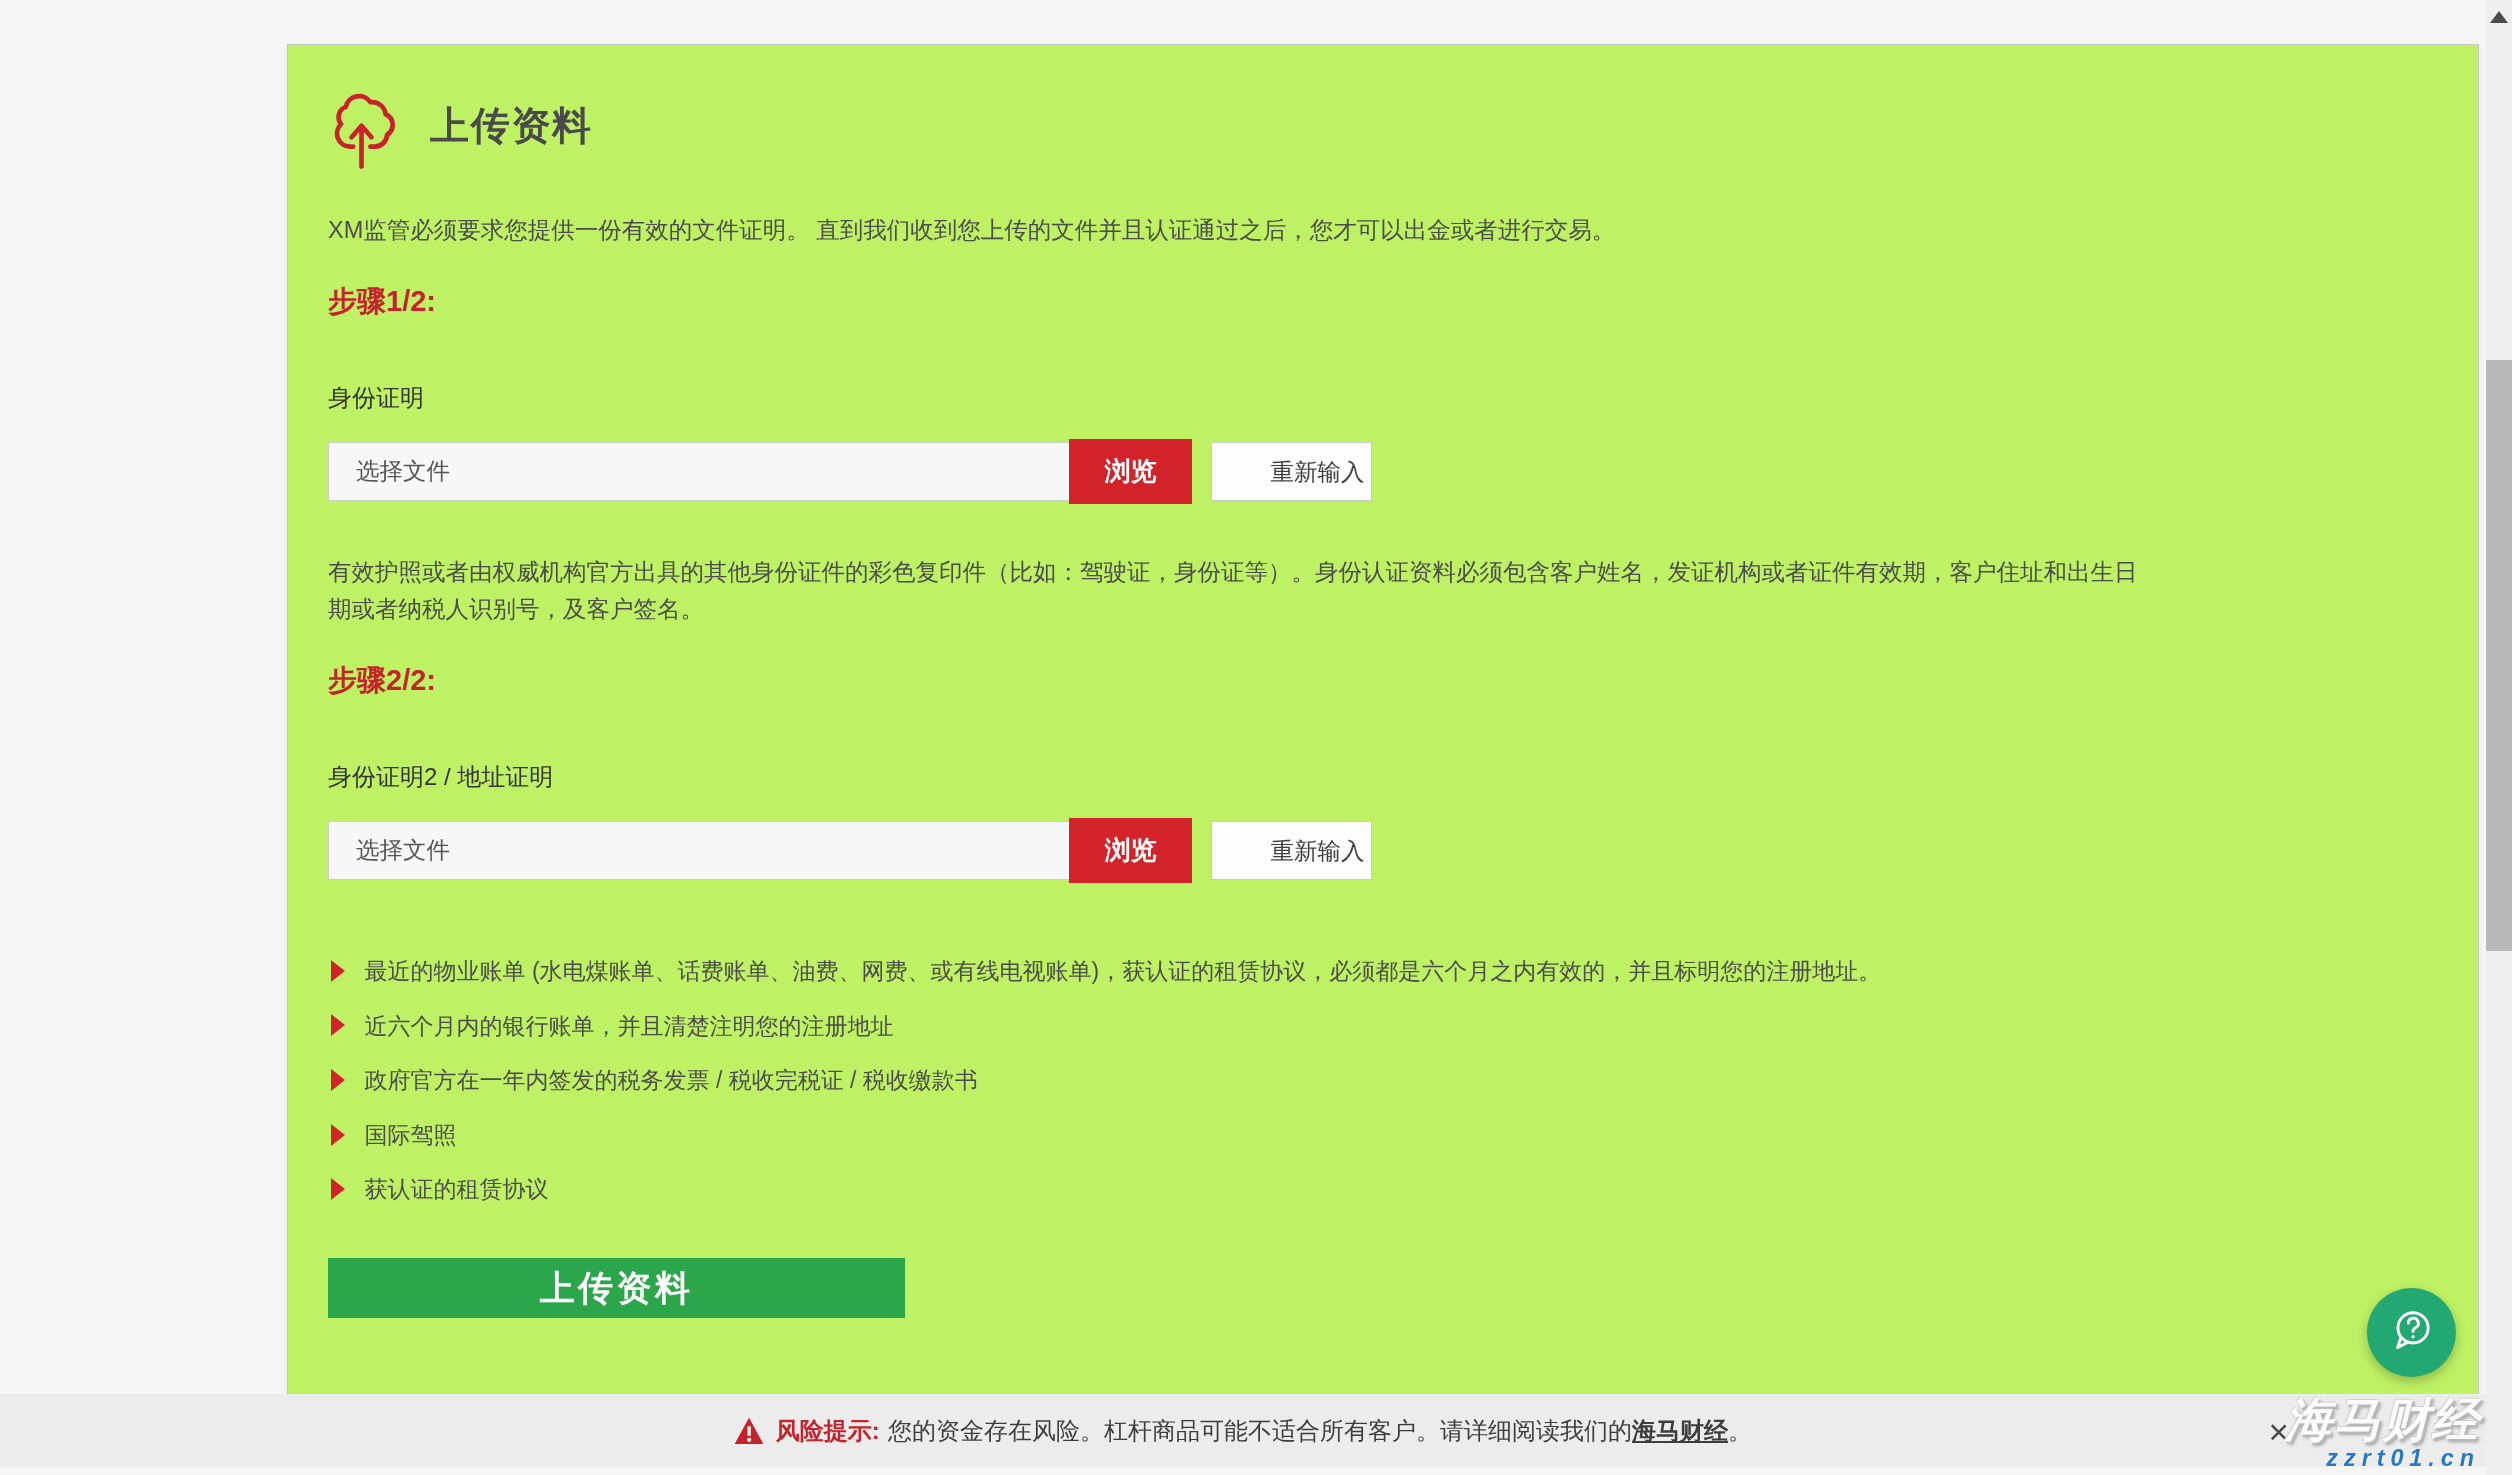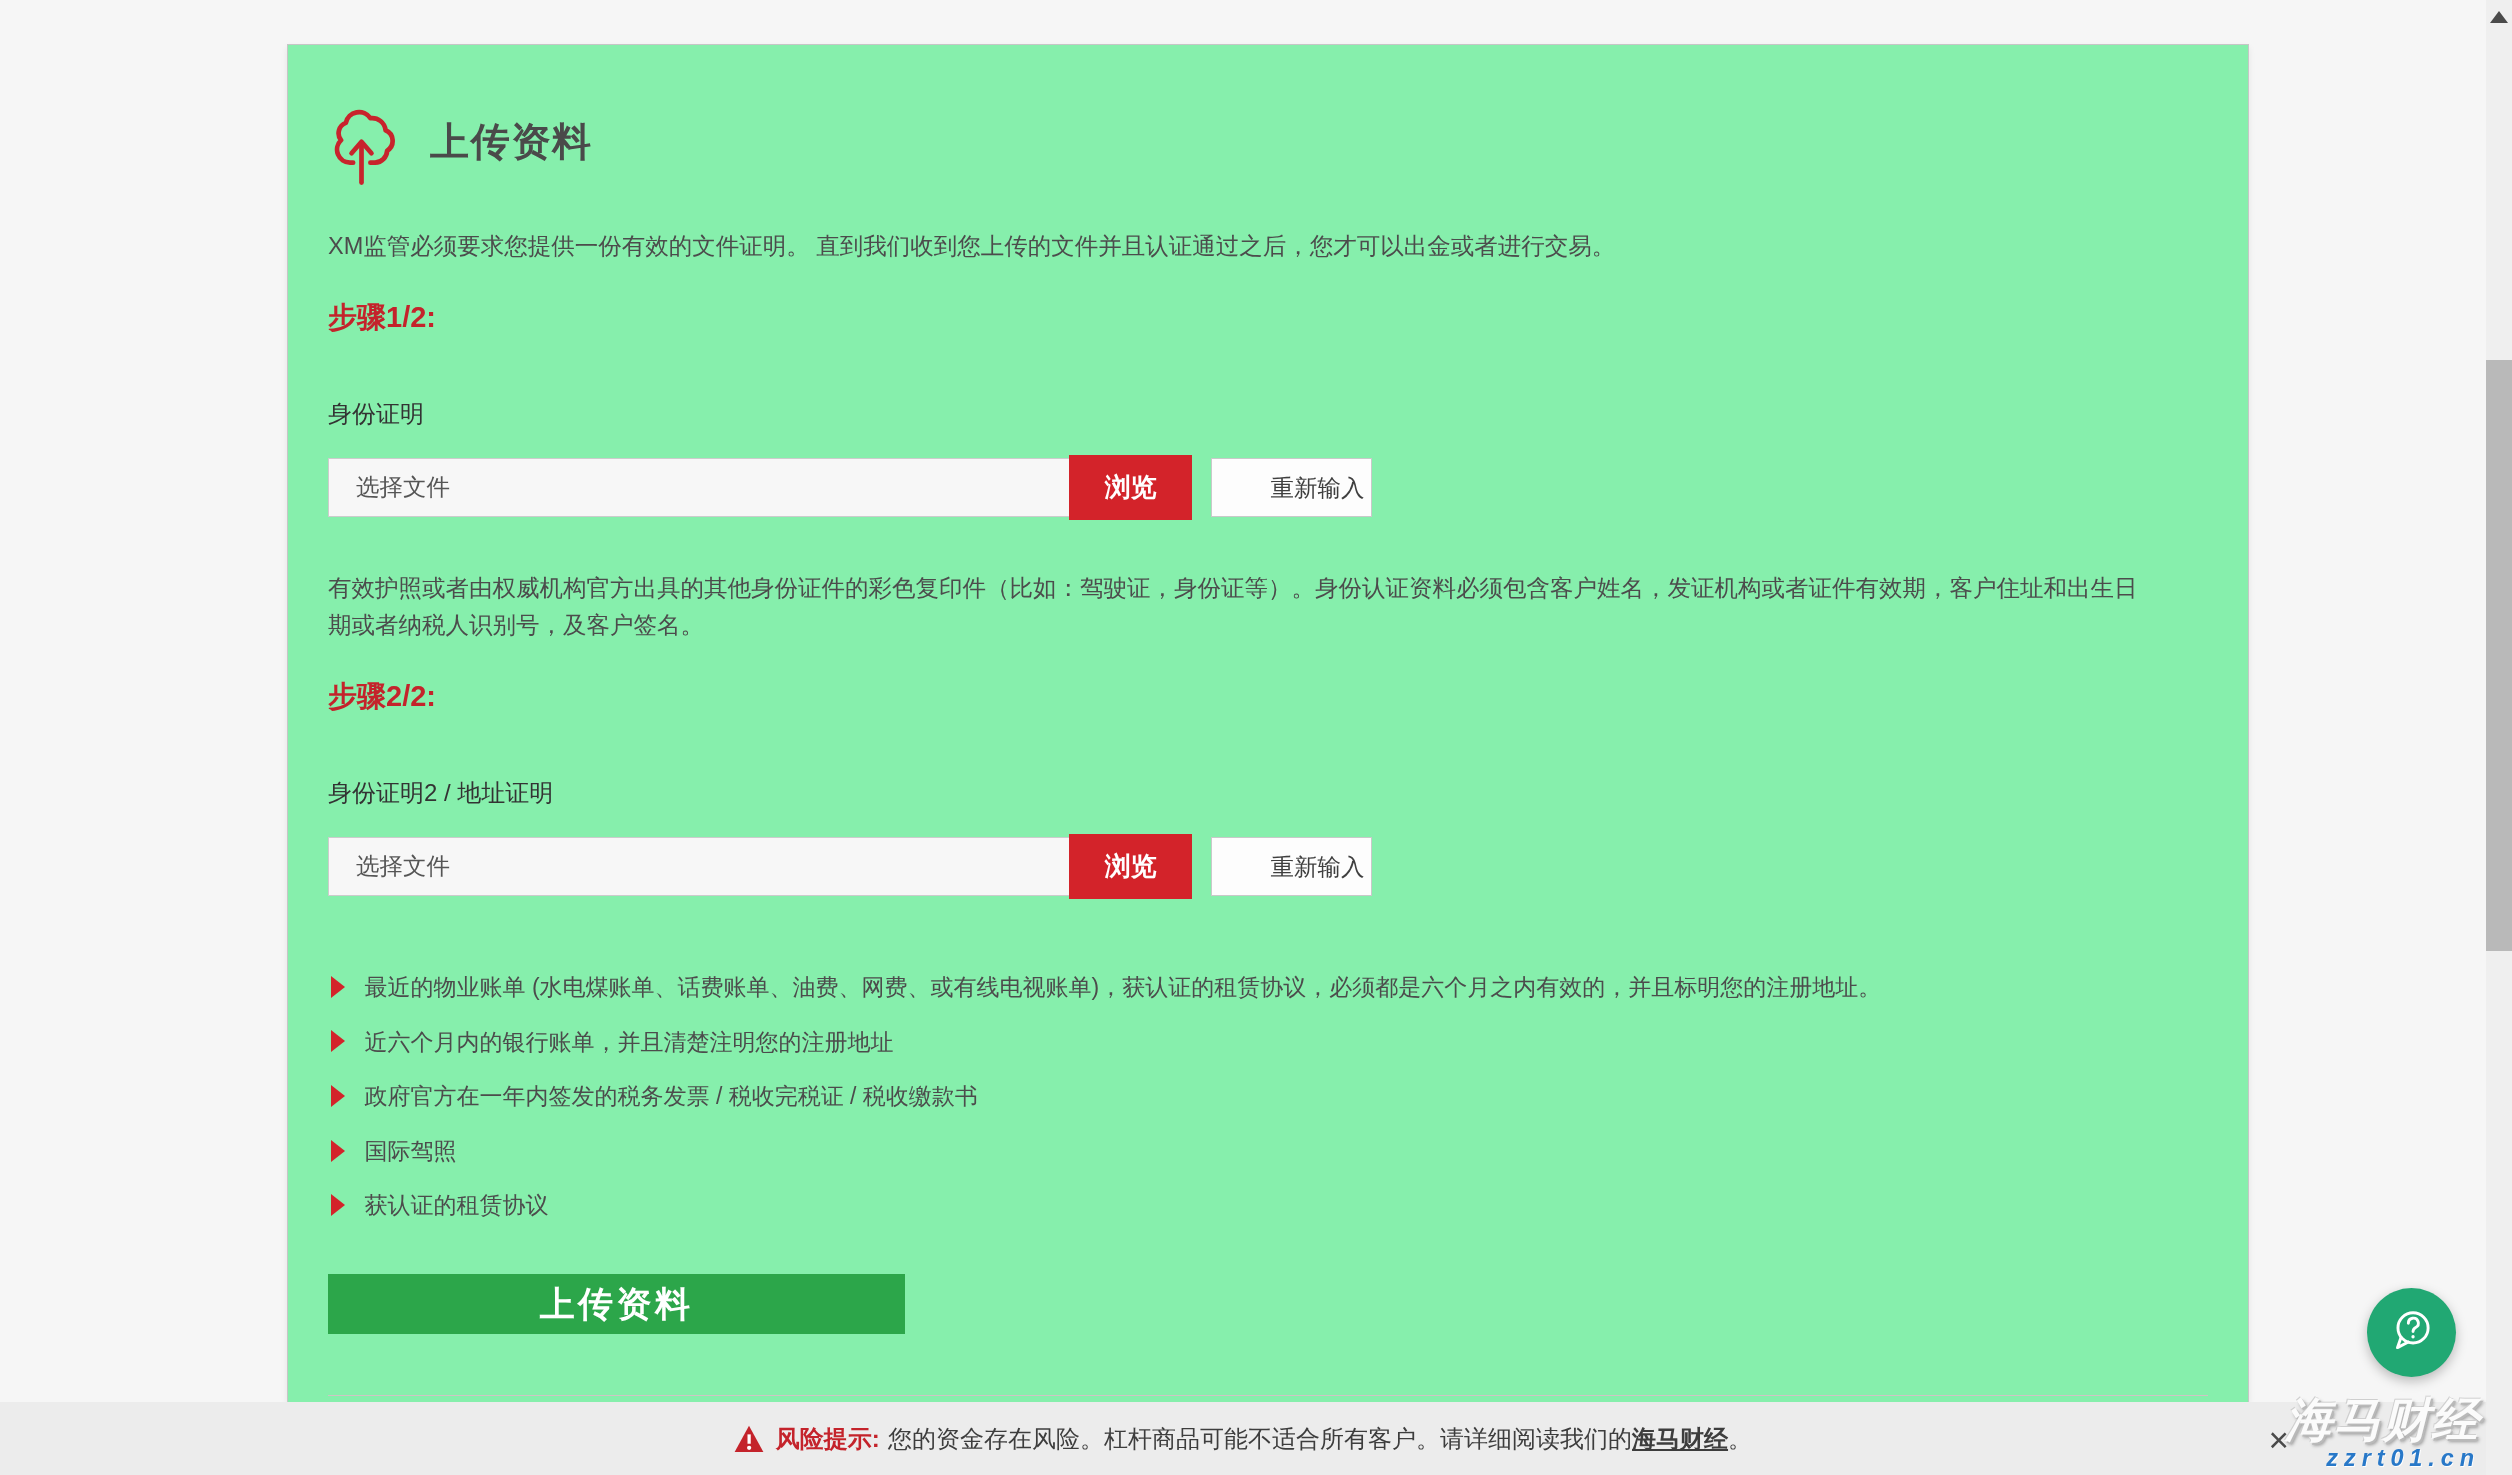--- a/index.html
+++ b/index.html
@@ -5,24 +5,24 @@
   * { box-sizing: border-box; }
   html,body { margin:0; padding:0; }
   body {
     width:2512px; height:1475px; position:relative; overflow:hidden;
     background:#f6f6f6;
     font-family:"Liberation Sans","DejaVu Sans",sans-serif;
     color:#4a4a4a;
   }
   
   .card {
-    position:absolute; left:287px; top:44px; width:1962px; height:1360px;
-    background:#86efac; border:1.7px solid #c6c6c6;
+    position:absolute; left:287px; top:44px; width:2192px; height:1360px;
+    background:#bef264; border:1.7px solid #c6c6c6;
     box-shadow:0 2.5px 6.7px rgba(0,0,0,0.07);
-    padding:16px 40px; overflow:hidden;
+    padding:0 40px; overflow:hidden;
   }
   .card-header { margin-top:42px; display:flex; align-items:center; gap:35px; }
   .card-header h1 { margin:0; font-size:39px; font-weight:bold; color:#4a4a4a; letter-spacing:1.7px; }
   .cloud-icon { width:67px; height:77px; flex:0 0 auto; }
 
   .intro { margin:49px 0 0 0; font-size:23.5px; line-height:1.5; color:#4c4c4c; }
   .step-heading { margin:34px 0 0 0; font-size:29px; font-weight:bold; color:#c4232b; }
   .doc-label { margin:60px 0 0 0; font-size:24px; font-weight:normal; color:#333333; }
 
   .file-row { margin-top:25px; display:flex; align-items:center; }
@@ -57,21 +57,21 @@
   .submit-btn {
     display:block; margin-top:54px; width:577px; height:60px; border:none; cursor:pointer;
     background:#2ca64a; color:#ffffff; font-size:35px; font-weight:bold; letter-spacing:3.4px;
     font-family:inherit;
   }
 
   .card-hr { position:absolute; left:40px; right:40px; bottom:6.7px; border:none; border-top:1.7px solid #cfc4c4; margin:0; }
 
   
   .risk-bar {
-    position:absolute; left:0; right:26px; bottom:0; height:73px;
+    position:absolute; left:0; right:26px; bottom:8px; height:73px;
     background:#ececec; display:flex; align-items:center; justify-content:center;
     font-size:24px; color:#3d3d3d; z-index:3;
   }
   .warning-icon { width:30px; height:27px; margin-right:11.7px; flex:0 0 auto; }
   .risk-label { color:#c4232b; font-weight:bold; margin-right:8.4px; }
   .risk-link { font-weight:bold; text-decoration:underline; color:#3d3d3d; cursor:pointer; }
   .risk-close {
     position:absolute; right:197px; top:50%; transform:translateY(-50%);
     font-size:35px; color:#4a4a4a; cursor:pointer; line-height:1;
   }

